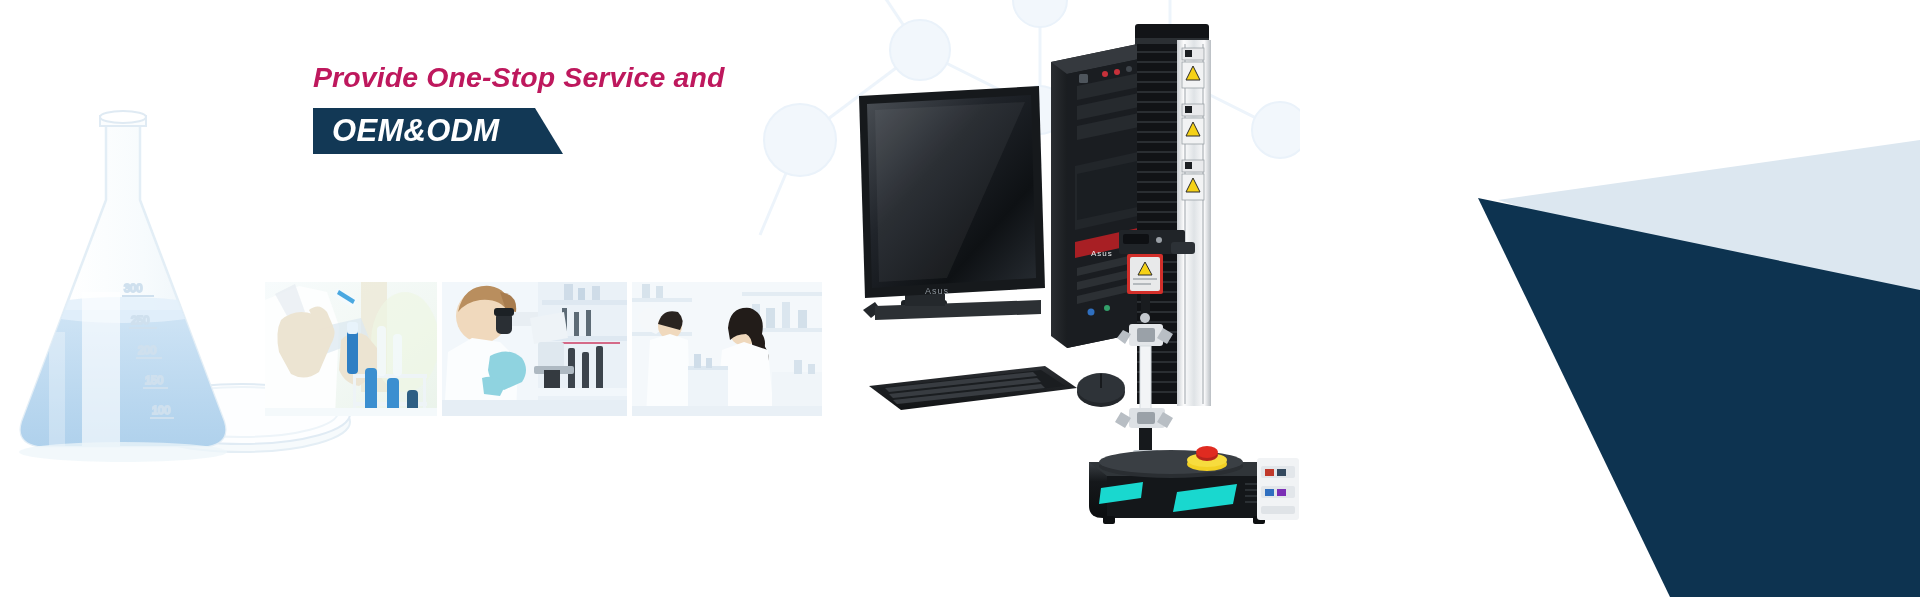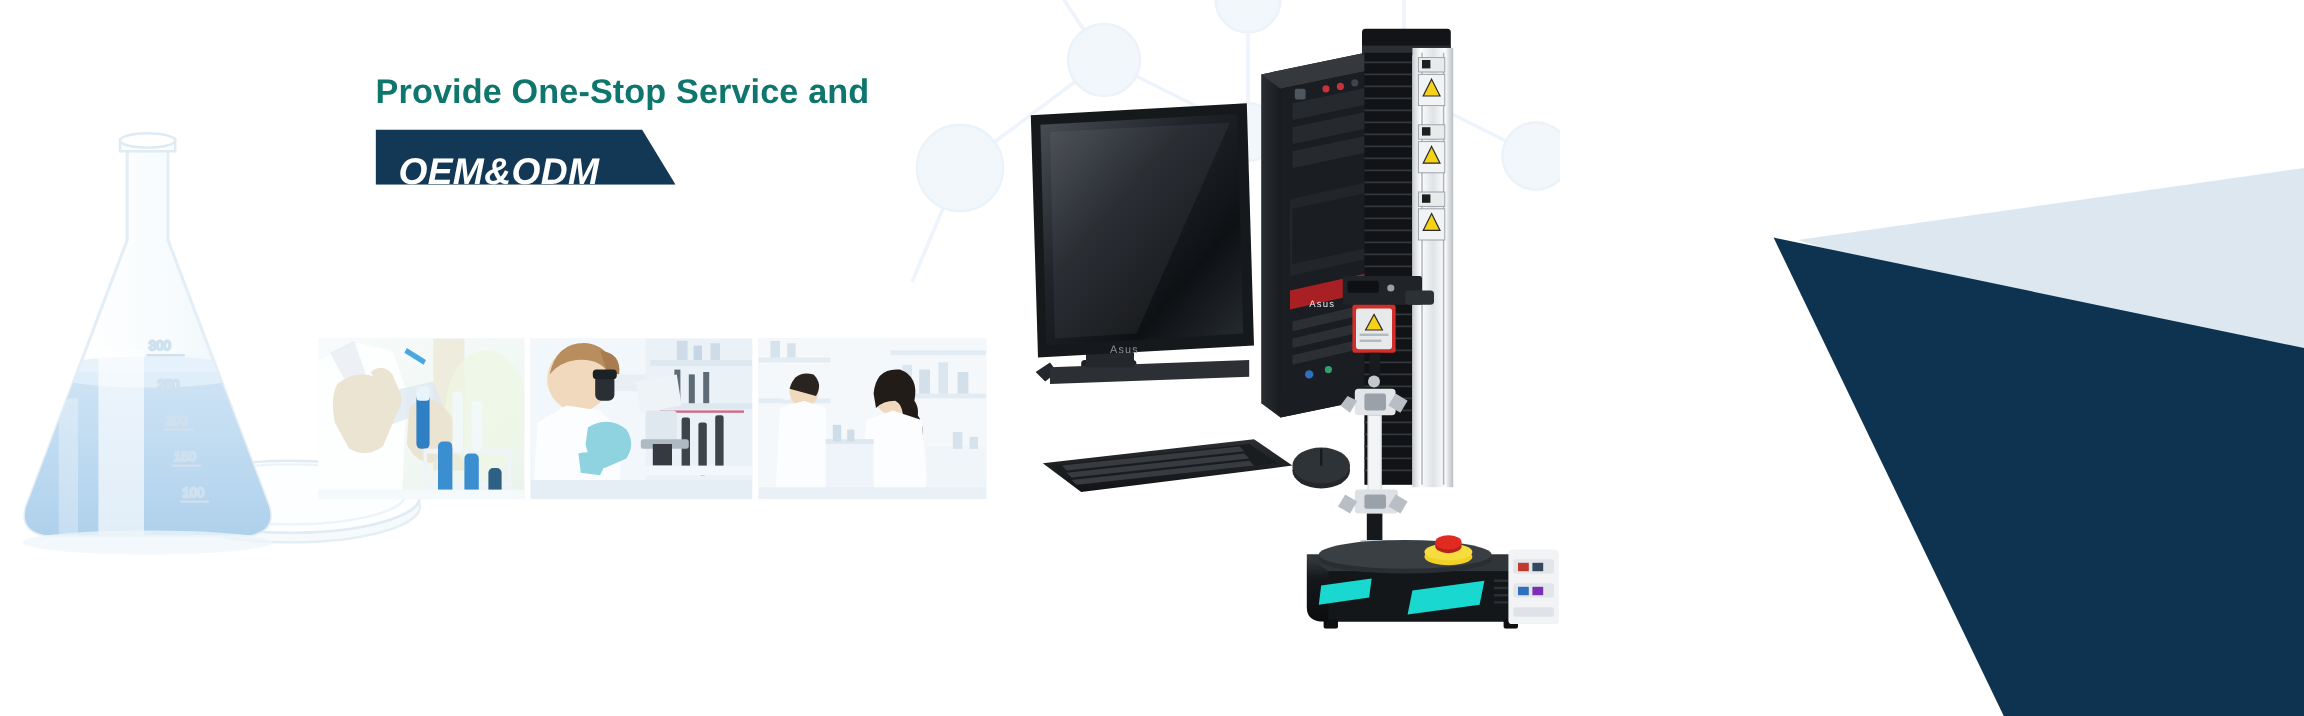--- a/index.html
+++ b/index.html
@@ -23,34 +23,34 @@
     width:560px; height:290px;
     opacity:1; pointer-events:none;
   }
 
   
   .glassware { position:absolute; left:-6px; top:96px; width:400px; height:400px; }
 
   
   .copy { position:absolute; left:313px; top:54px; width:640px; }
   .headline-1 {
-    font-size:28.5px; font-weight:bold;
-    color:#0f766e; letter-spacing:.1px; line-height:46px;
+    font-size:28.5px; font-style:italic; font-weight:bold;
+    color:#be185d; letter-spacing:.1px; line-height:46px;
     white-space:nowrap;
   }
   .headline-2 {
     font-size:25px; font-style:italic; font-weight:bold;
     color:#9aabbd; line-height:44px; white-space:nowrap;
   }
   .badge-wrap { position:relative; margin-top:8px; height:46px; width:250px; }
   .badge-shape {
     position:absolute; left:0; top:0; width:250px; height:46px;
   }
   .badge-label {
-    position:absolute; left:19px; top:17px;
+    position:absolute; left:19px; top:5px;
     font-size:31px; font-style:italic; font-weight:bold;
     color:#ffffff; letter-spacing:.3px; line-height:36px;
     white-space:nowrap;
   }
 
   
   .photo-strip {
     position:absolute; left:265px; top:282px;
     width:557px; height:134px;
     display:flex; gap:5px;

